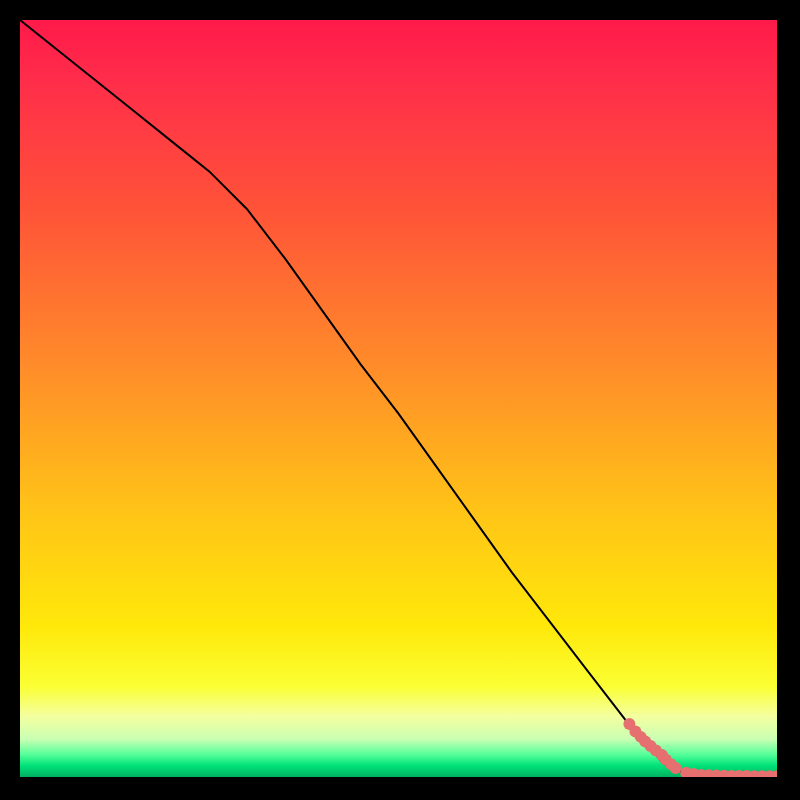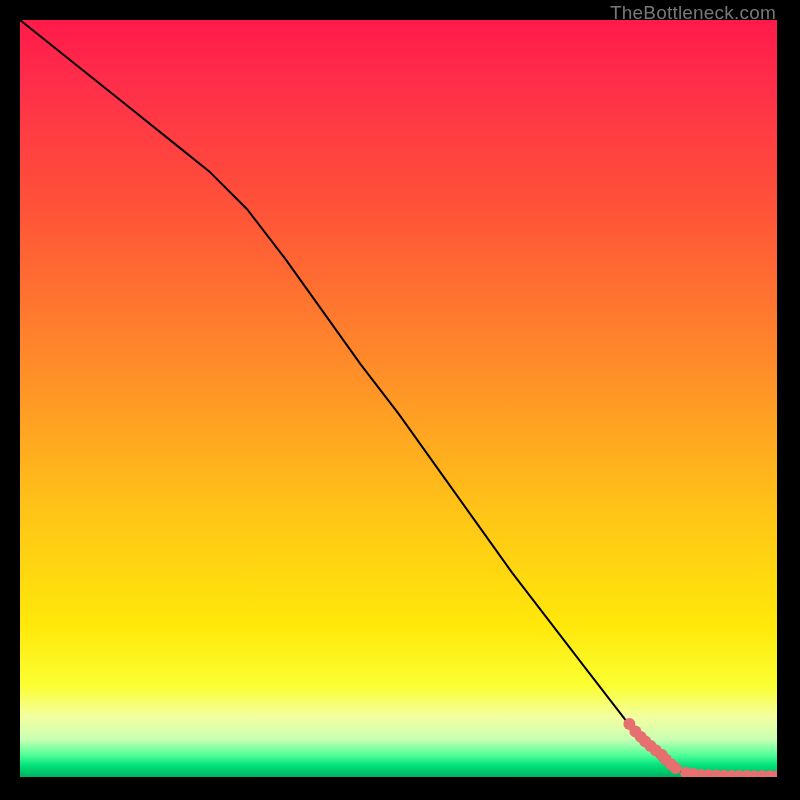--- a/index.html
+++ b/index.html
@@ -103,15 +103,14 @@
         <circle cx="711.58" cy="755.94" r="6" class="dot"></circle>
         <circle cx="719.15" cy="756.02" r="6" class="dot"></circle>
         <circle cx="726.72" cy="756.09" r="6" class="dot"></circle>
         <circle cx="734.29" cy="756.17" r="6" class="dot"></circle>
         <circle cx="741.86" cy="756.24" r="6" class="dot"></circle>
         <circle cx="749.43" cy="756.32" r="6" class="dot"></circle>
         <circle cx="757.00" cy="756.32" r="6" class="dot"></circle>
       </svg>
   </div>
 
-  <div class="watermark">TheBottleneck.com</div>
 
 </div>
 
 </body></html>

